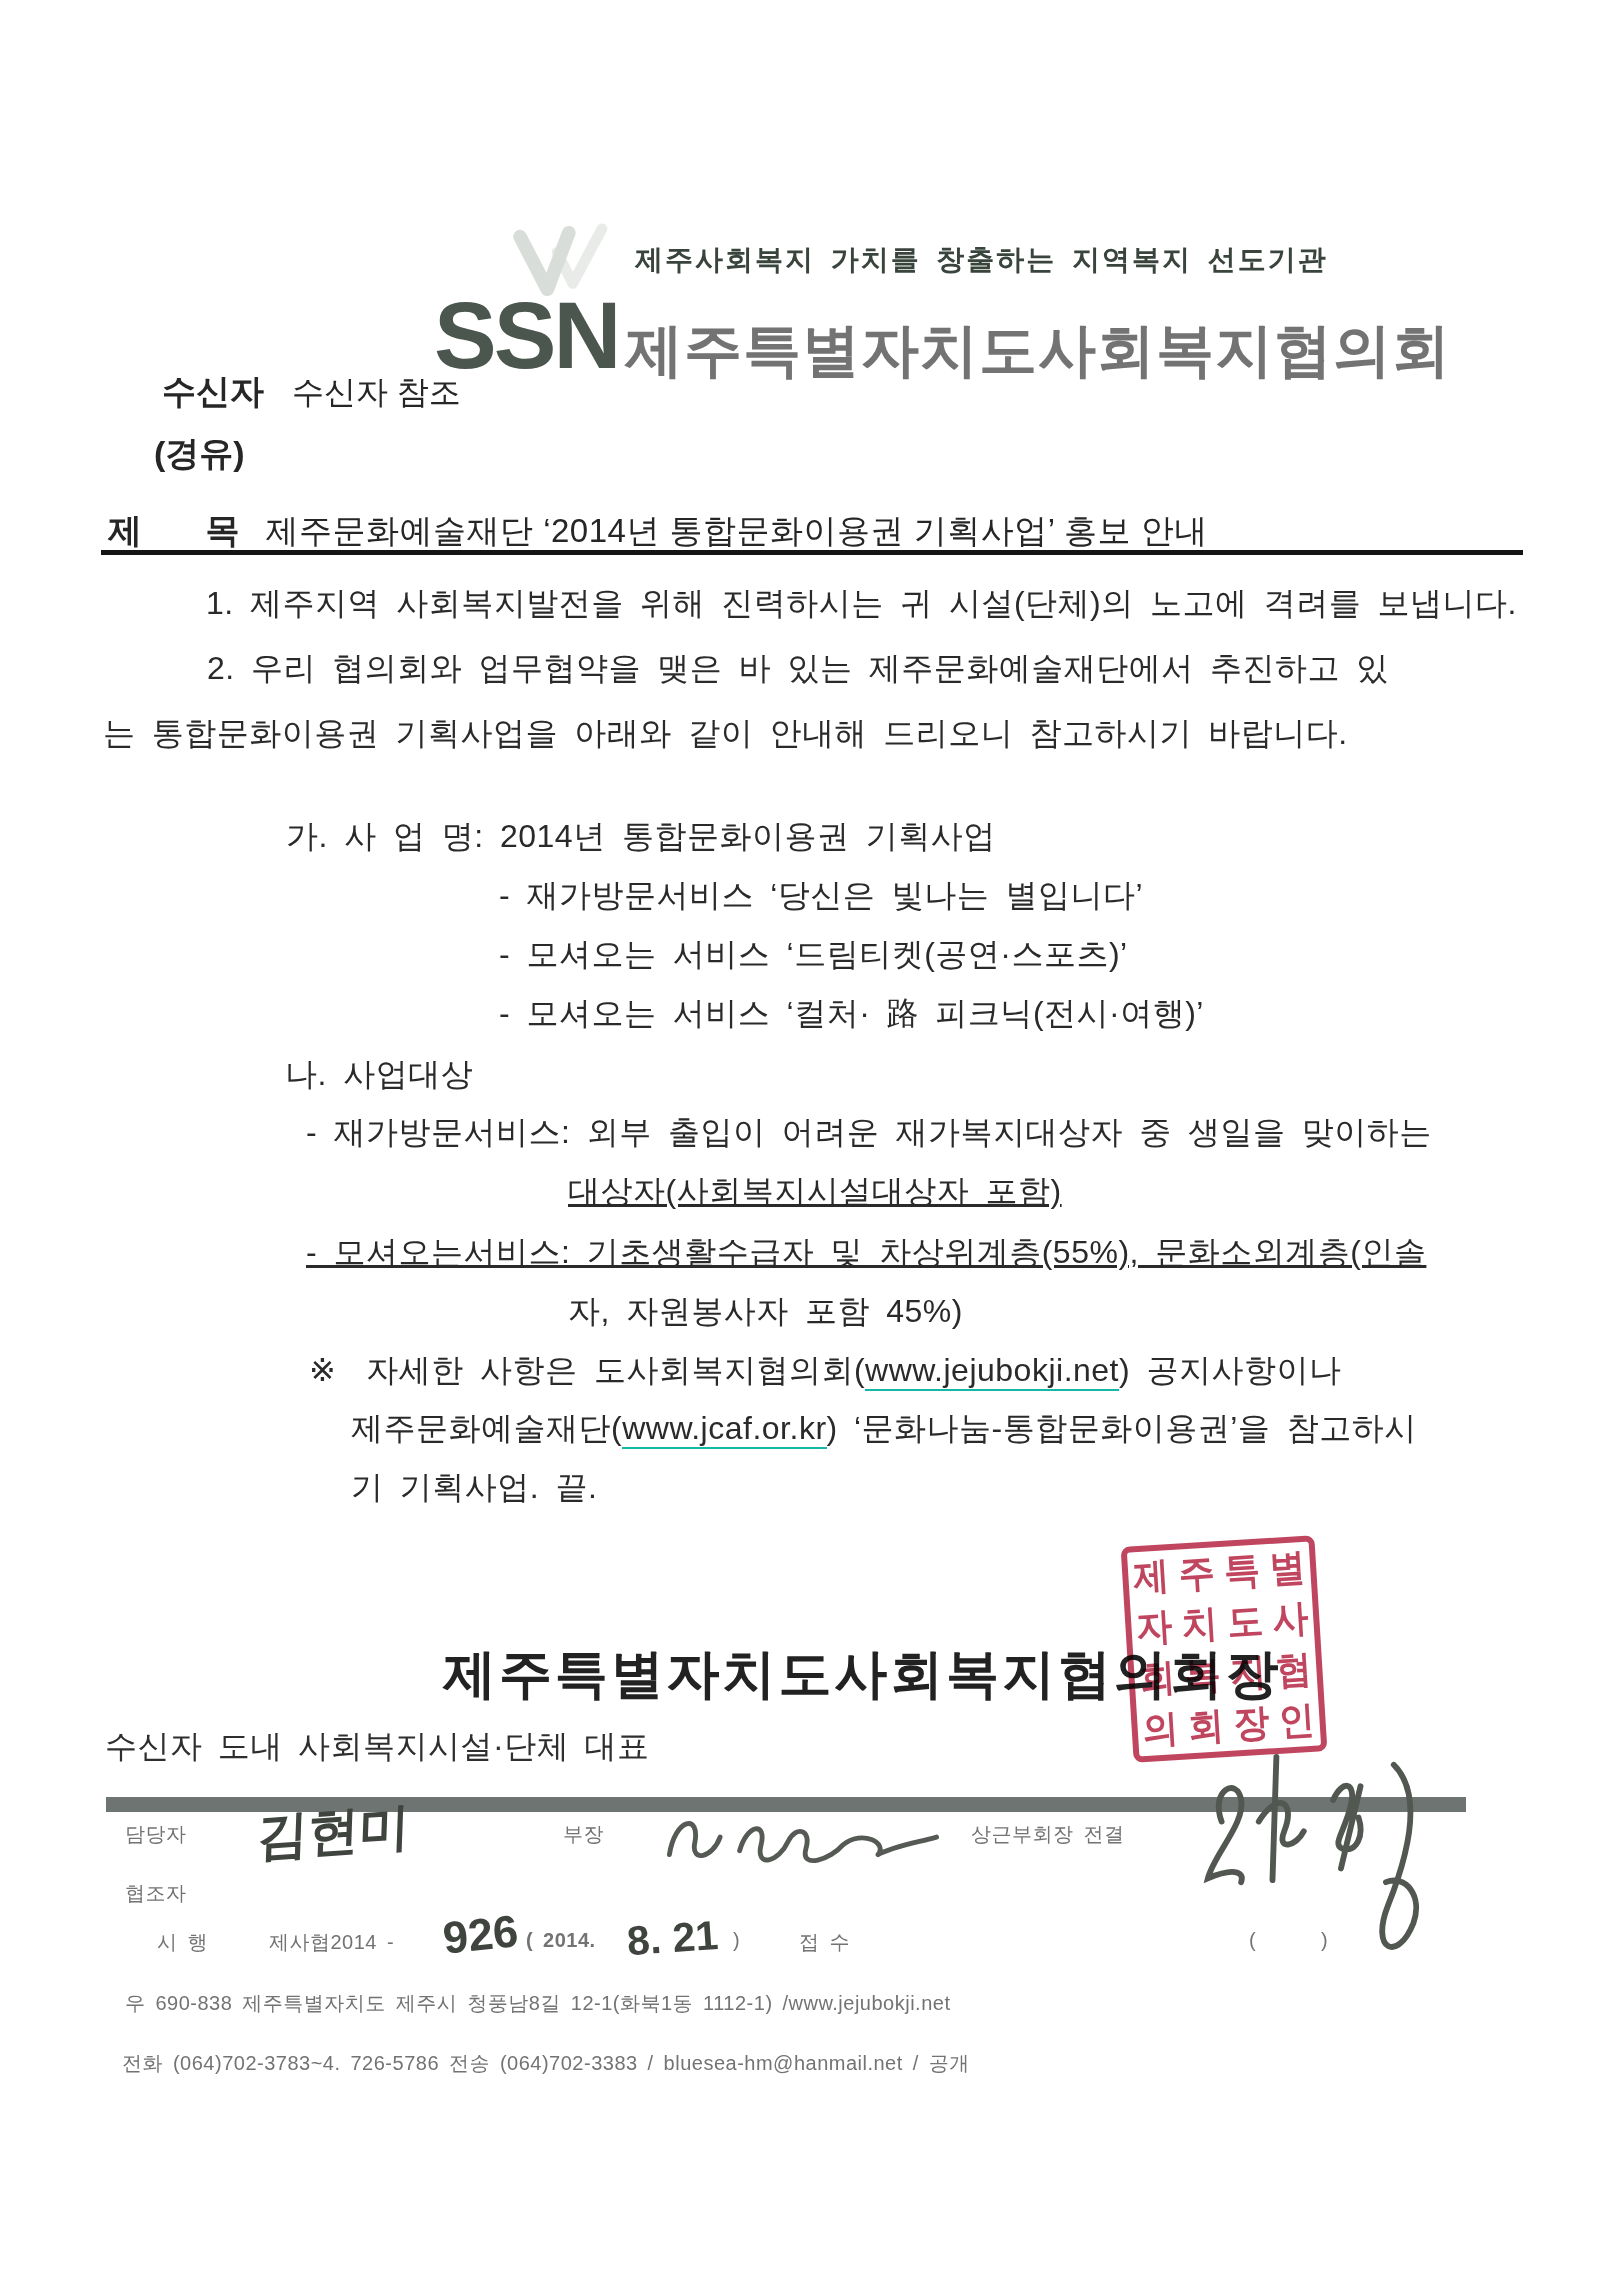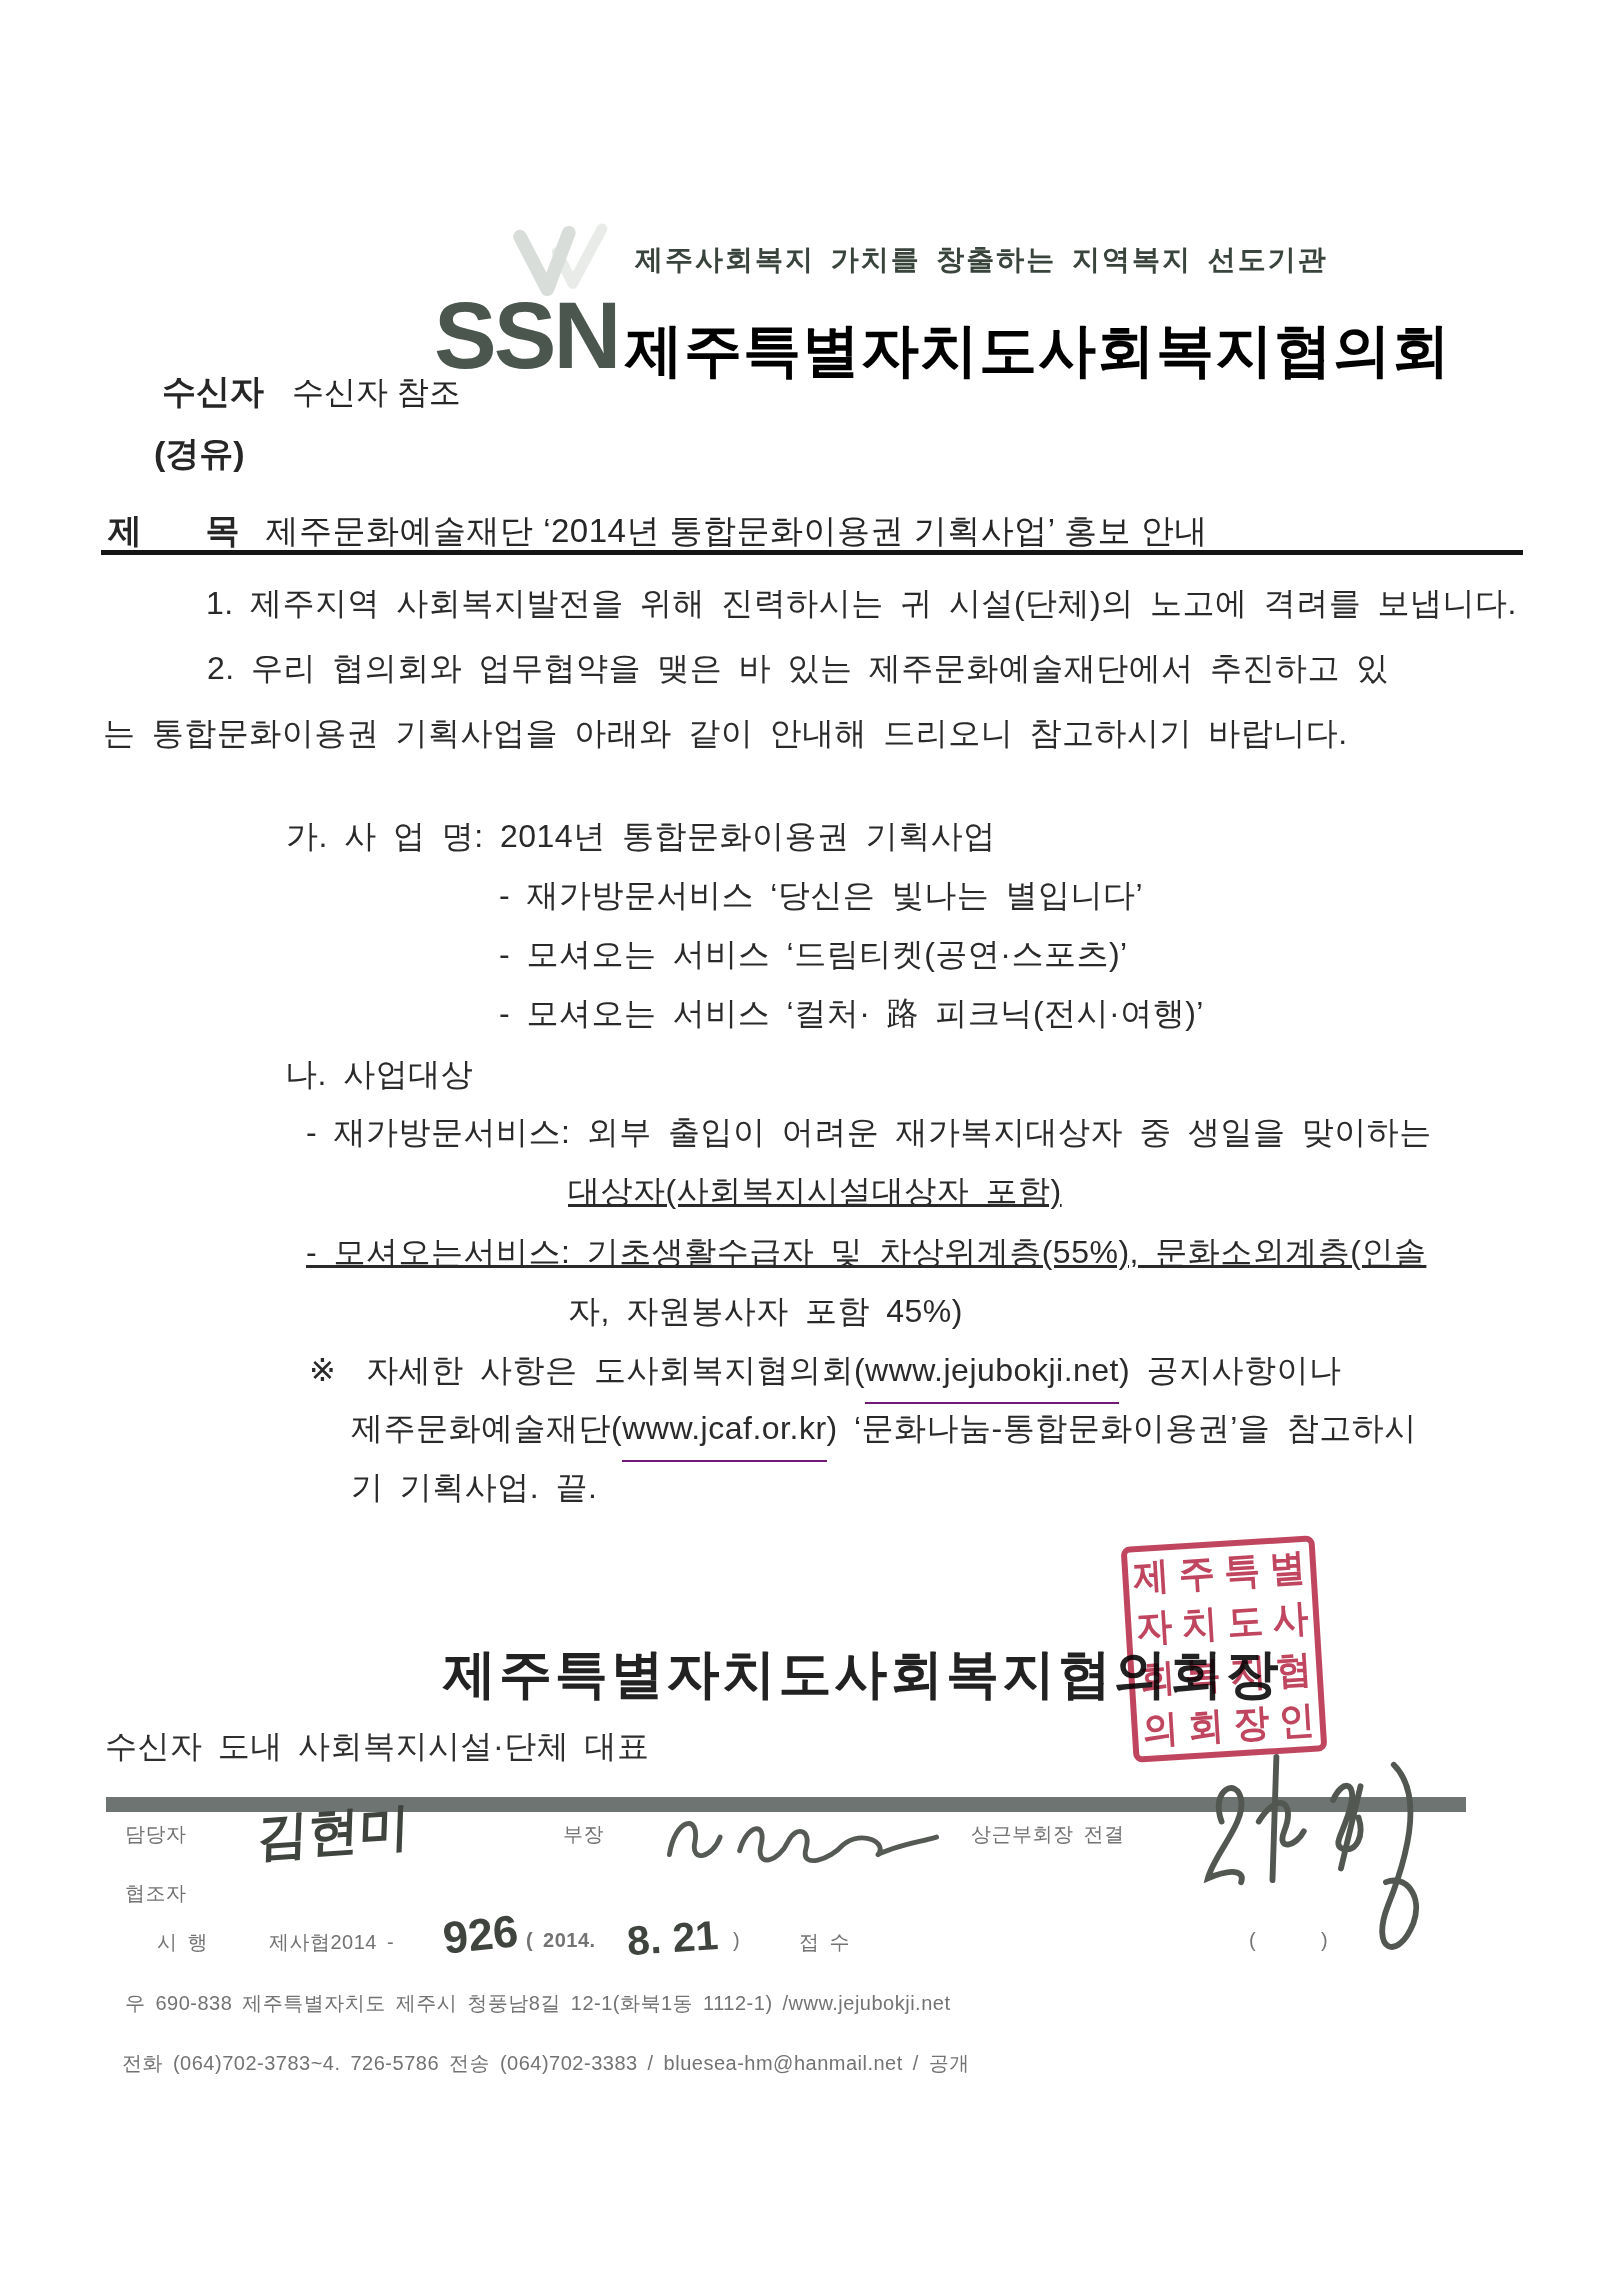--- a/index.html
+++ b/index.html
@@ -17,33 +17,33 @@
   .logo-ssn{
     font-size:94px;font-weight:800;letter-spacing:-2.9px;
     color:#4a564e;
   }
   .logo-tagline{
     font-size:28px;letter-spacing:2px;word-spacing:5.9px;
     color:#39443c;font-weight:bold;
   }
   .logo-org{
     font-size:58px;letter-spacing:1px;
-    color:#000000;font-weight:600;
+    color:#737373;font-weight:600;
   }
   .rule{position:absolute;background:#151515;}
   .graybar{position:absolute;background:#6e7472;}
   .heading-sign{
     font-size:53px;font-weight:bold;letter-spacing:2.9px;color:#222;
   }
   .footer-line{font-size:20px;letter-spacing:0.5px;word-spacing:3.9px;color:#737373;}
   .hand{
     color:#3f443f;
     font-weight:bold;
   }
-  .ulink{border-bottom:2px solid #701a75;padding-bottom:14px;}
+  .ulink{border-bottom:2px solid #14b8a6;padding-bottom:1px;}
   .seal{
     position:absolute;left:1127px;top:1541px;width:194px;height:216px;
     transform:rotate(-3.5deg);
     border:6.9px solid #bb3550;border-radius:8.8px;
     display:grid;grid-template-columns:repeat(4,1fr);grid-template-rows:repeat(4,1fr);
     align-items:center;justify-items:center;
     color:#bb3550;font-weight:800;font-size:36px;
     opacity:.92;
     box-sizing:border-box;
     background:rgba(255,255,255,0);

